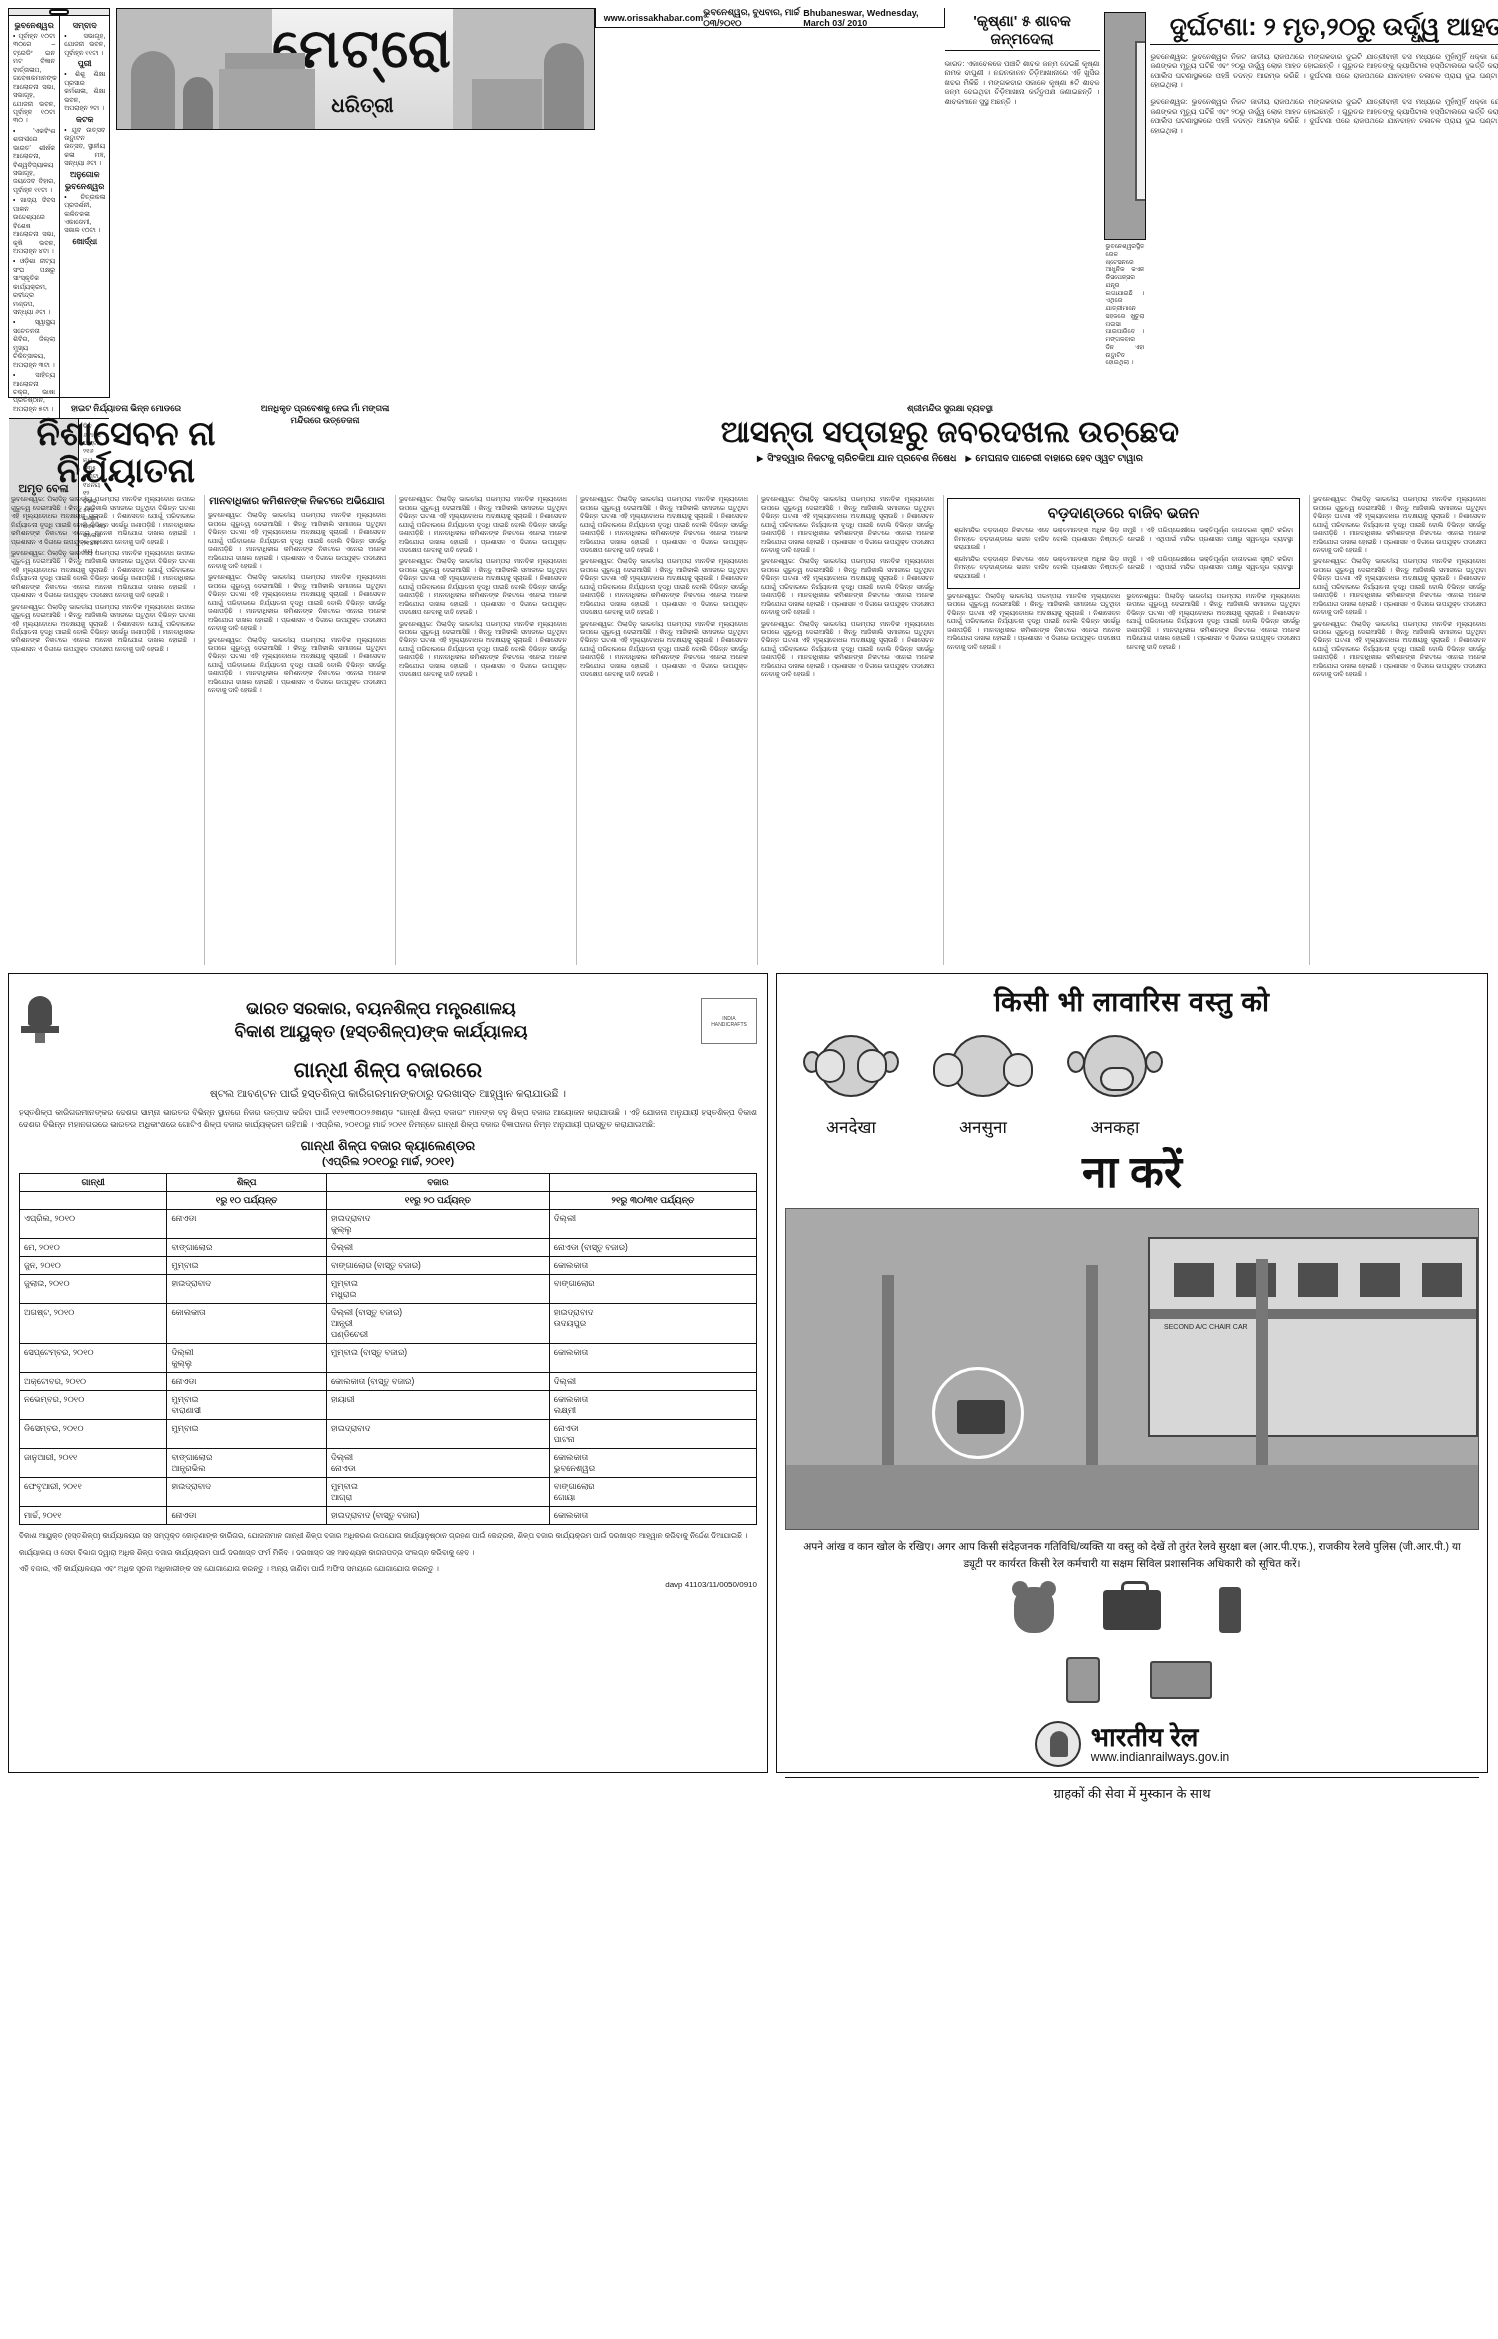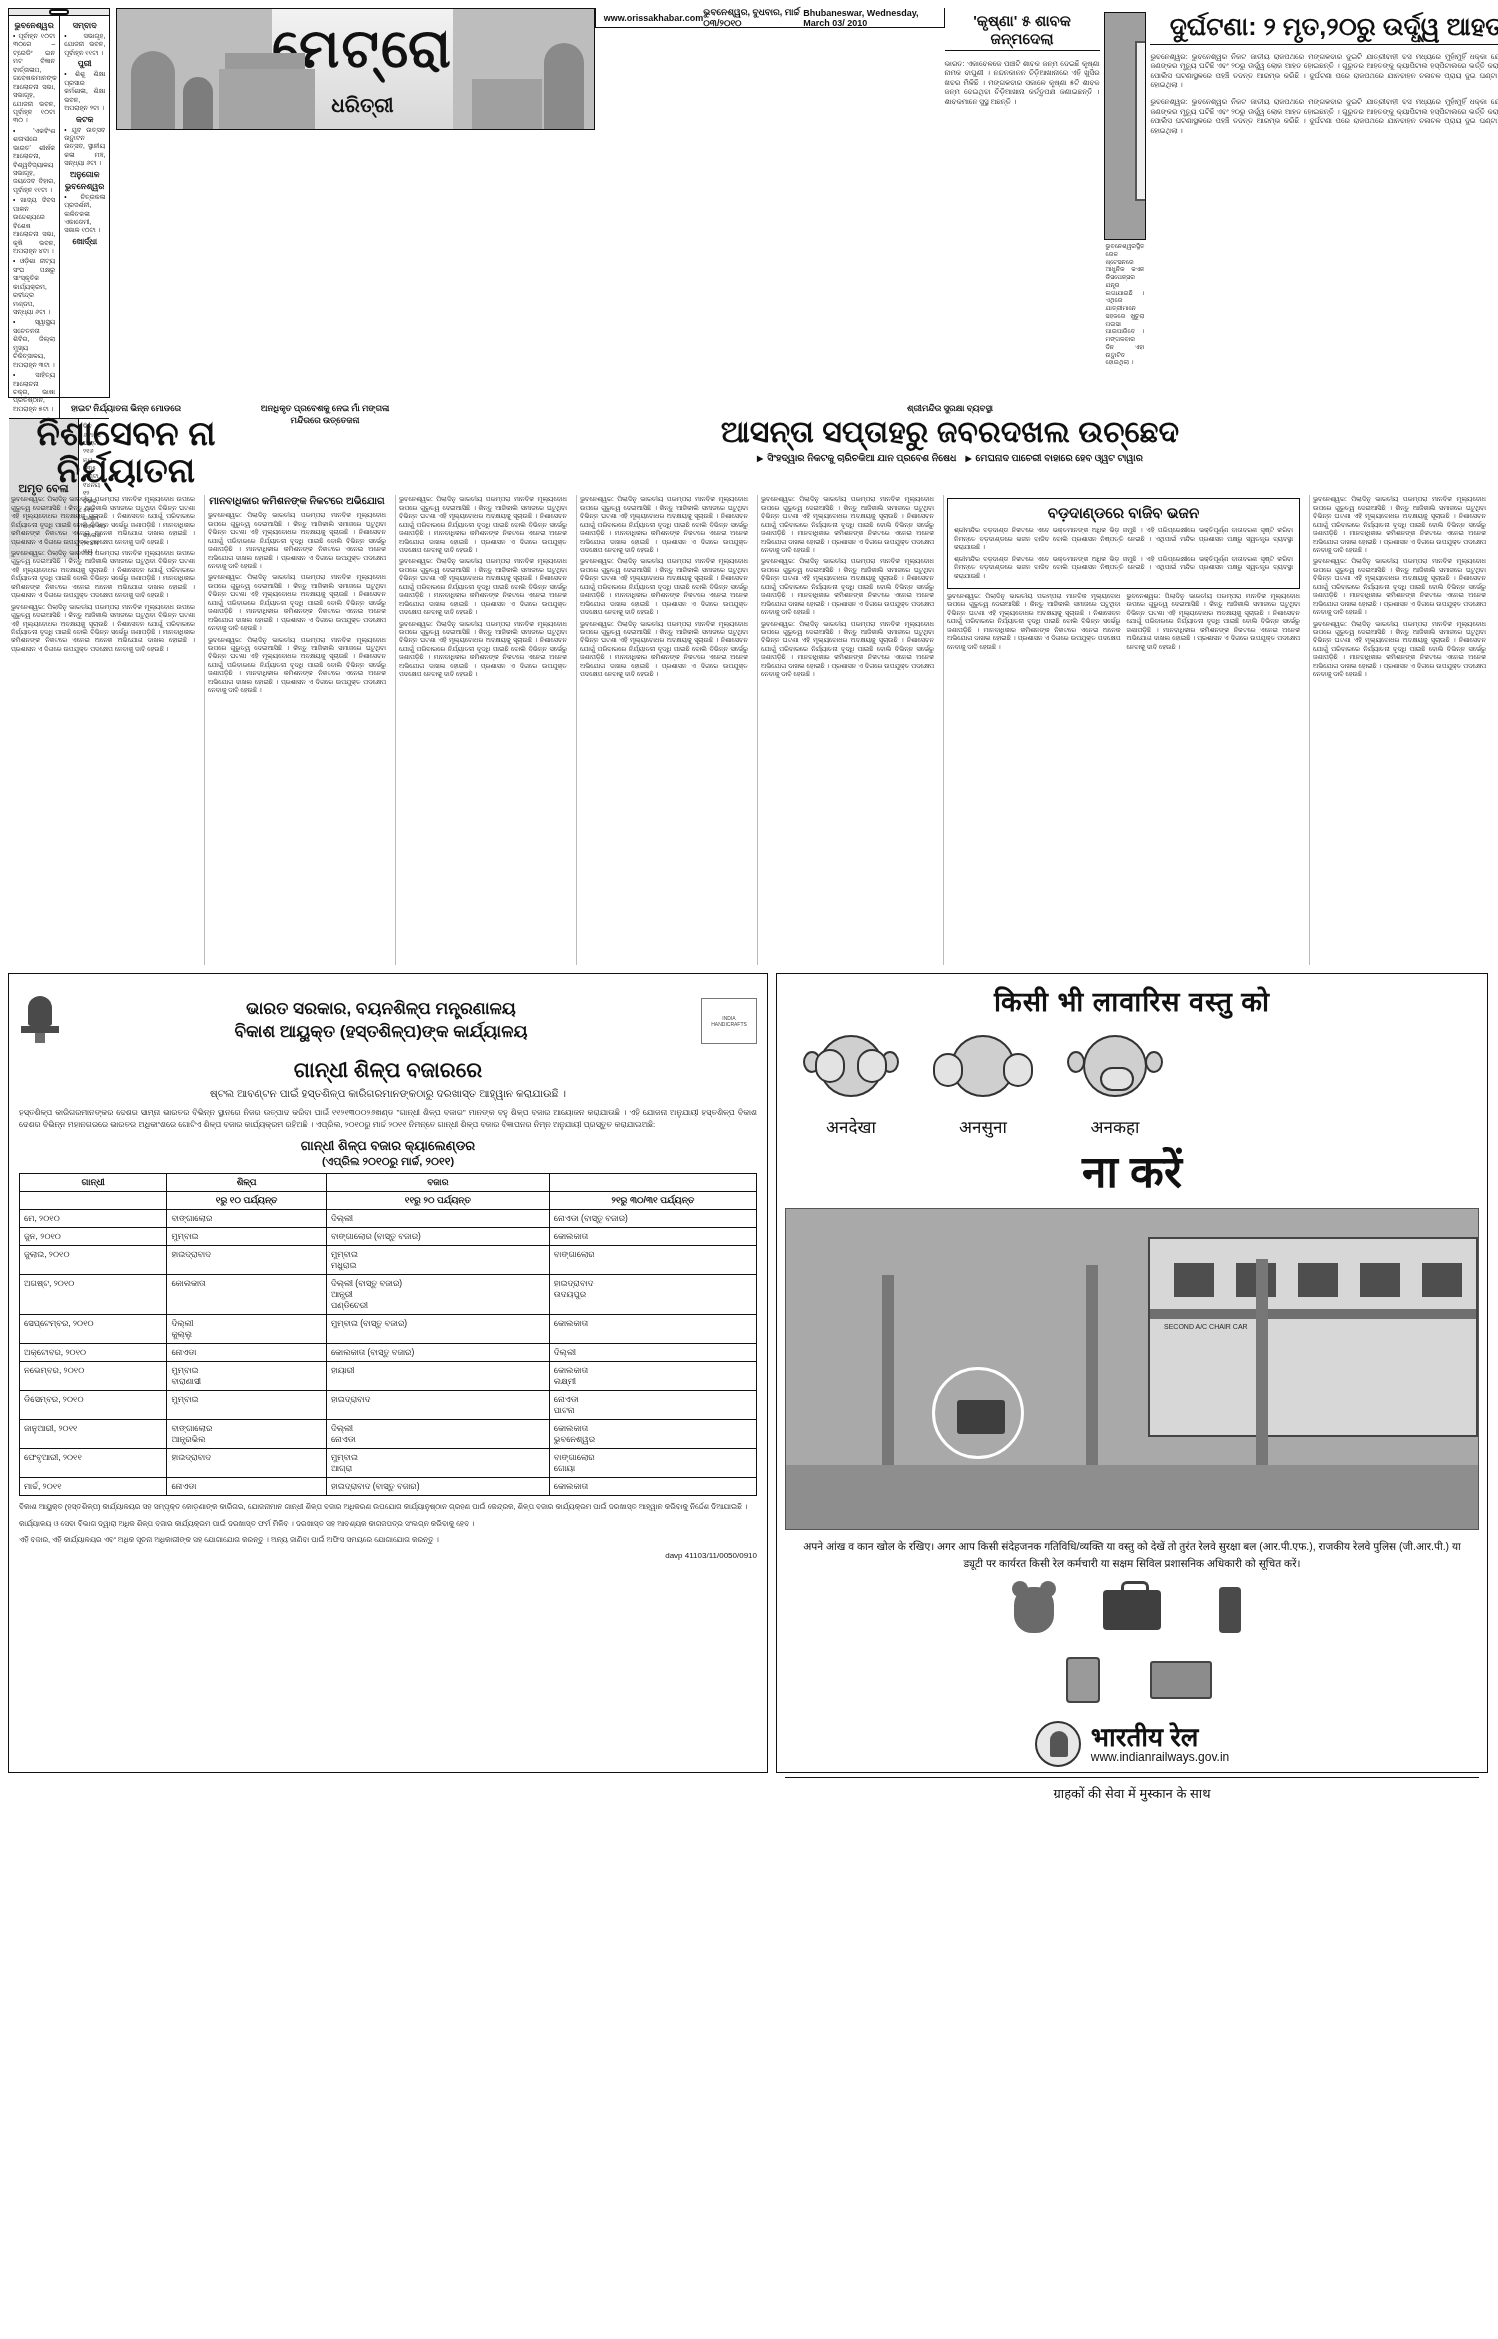--- a/index.html
+++ b/index.html
@@ -380,20 +380,27 @@
           </tr>
           <tr>
             <th></th>
             <th>୧ରୁ ୧୦ ପର୍ଯ୍ୟନ୍ତ</th>
             <th>୧୧ରୁ ୨୦ ପର୍ଯ୍ୟନ୍ତ</th>
             <th>୨୧ରୁ ୩୦/୩୧ ପର୍ଯ୍ୟନ୍ତ</th>
           </tr>
         </thead>
         <tbody id="cal-body">
             <tr>
+              <td class="m" style="white-space: pre-line;">ଏପ୍ରିଲ, ୨୦୧୦</td>
+              <td style="white-space: pre-line;">ନୋଏଡା</td>
+              <td style="white-space: pre-line;">ହାଇଦ୍ରାବାଦ
+କୁଲ୍ଲୁ</td>
+              <td style="white-space: pre-line;">ଦିଲ୍ଲୀ</td>
+            </tr>
+            <tr>
               <td class="m" style="white-space: pre-line;">ମେ, ୨୦୧୦</td>
               <td style="white-space: pre-line;">ବାଙ୍ଗାଲୋର</td>
               <td style="white-space: pre-line;">ଦିଲ୍ଲୀ</td>
               <td style="white-space: pre-line;">ନୋଏଡା (ବାସ୍ତୁ ବଜାର)</td>
             </tr>
             <tr>
               <td class="m" style="white-space: pre-line;">ଜୁନ, ୨୦୧୦</td>
               <td style="white-space: pre-line;">ମୁମ୍ବାଇ</td>
               <td style="white-space: pre-line;">ବାଙ୍ଗାଲୋର (ବାସ୍ତୁ ବଜାର)</td>
               <td style="white-space: pre-line;">କୋଲକାତା</td>

